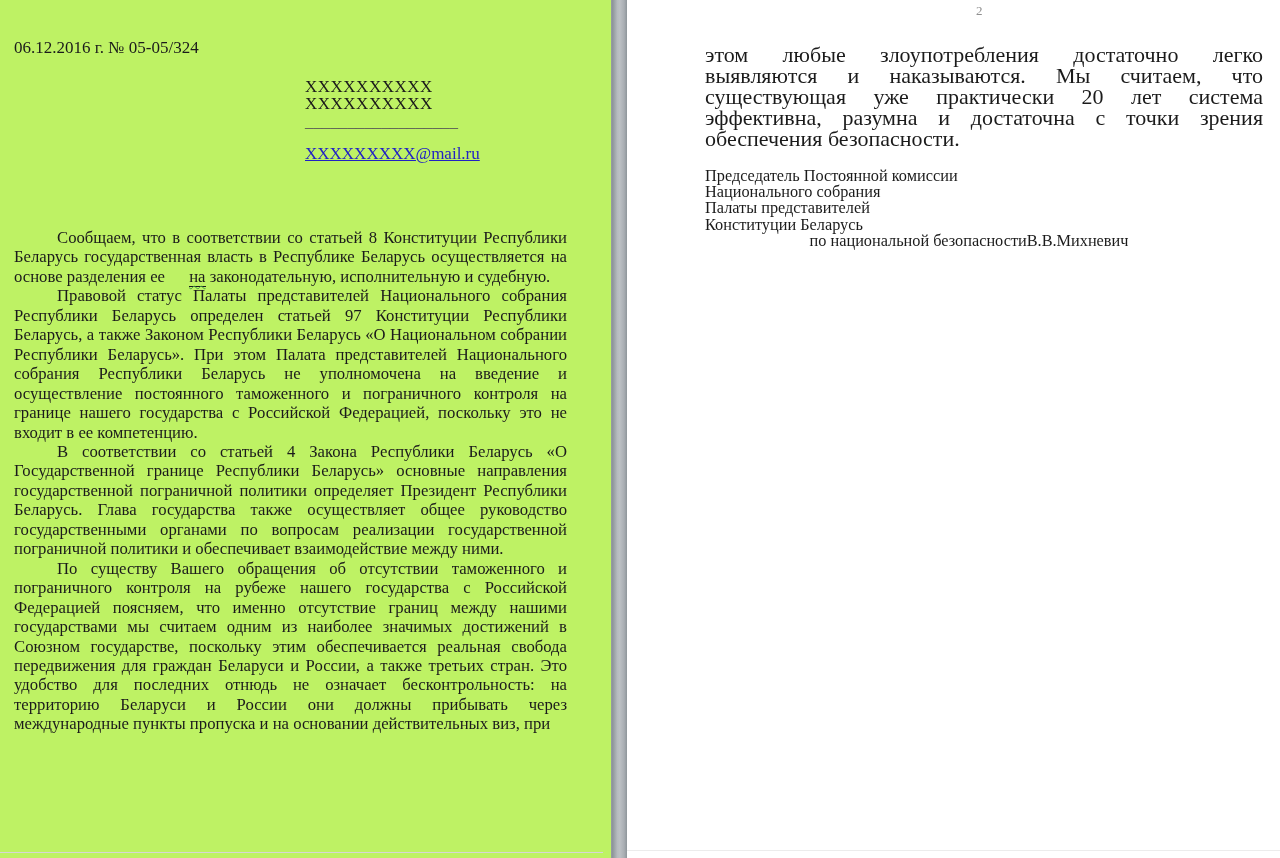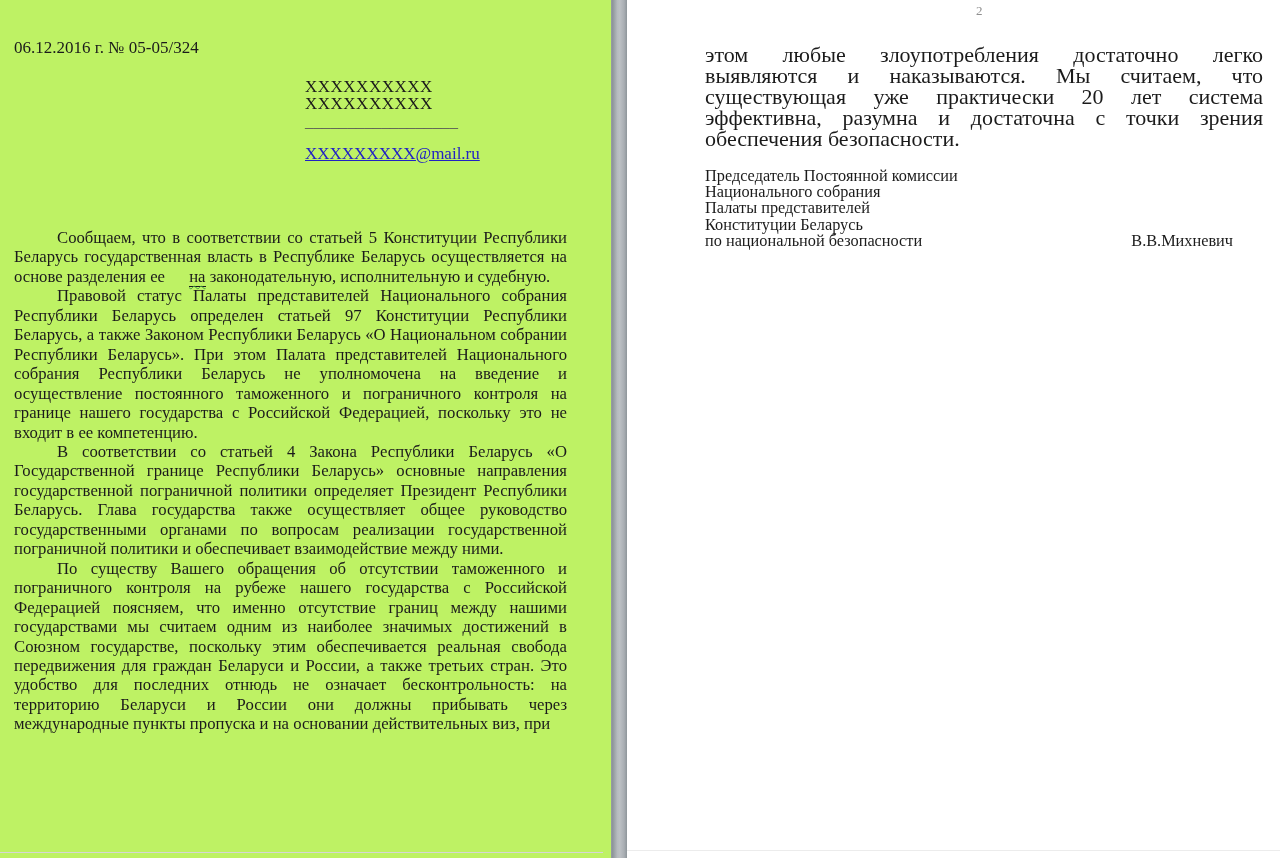--- a/index.html
+++ b/index.html
@@ -109,21 +109,21 @@
 
   .signature {
     position: absolute;
     left: 78px; top: 168px;
     width: 528px;
     font-size: 16.3px;
     line-height: 16.2px;
   }
   .sig-row {
     display: flex;
-    justify-content: space-between;
+    justify-content: center;
     align-items: baseline;
   }
   .page-edge-right {
     position: absolute; left: 0; right: 0; bottom: 7px;
     height: 1px; background: #ececec;
   }
 </style>
 </head>
 <body>
 
@@ -134,21 +134,21 @@
     <div class="ref-line">06.12.2016 г. № 05-05/324</div>
 
     <div class="recipient">
       <div class="redacted">ХХХХХХХХХХ</div>
       <div class="redacted">ХХХХХХХХХХ</div>
       <div class="sep">__________________</div>
       <a class="email">ХХХХХХХХХ@mail.ru</a>
     </div>
 
     <div class="body-left">
-      <p><span>Сообщаем, что в соответствии со статьей 5 Конституции Республики Беларусь государственная власть в Республике Беларусь осуществляется на основе разделения ее </span><span class="uw">на</span><span> законодательную, исполнительную и судебную.</span></p>
+      <p><span>Сообщаем, что в соответствии со статьей 8 Конституции Республики Беларусь государственная власть в Республике Беларусь осуществляется на основе разделения ее </span><span class="uw">на</span><span> законодательную, исполнительную и судебную.</span></p>
       <p>Правовой статус Палаты представителей Национального собрания Республики Беларусь определен статьей 97 Конституции Республики Беларусь, а также Законом Республики Беларусь «О Национальном собрании Республики Беларусь». При этом Палата представителей Национального собрания Республики Беларусь не уполномочена на введение и осуществление постоянного таможенного и пограничного контроля на границе нашего государства с Российской Федерацией, поскольку это не входит в ее компетенцию.</p>
       <p>В соответствии со статьей 4 Закона Республики Беларусь «О Государственной границе Республики Беларусь» основные направления государственной пограничной политики определяет Президент Республики Беларусь. Глава государства также осуществляет общее руководство государственными органами по вопросам реализации государственной пограничной политики и обеспечивает взаимодействие между ними.</p>
       <p>По существу Вашего обращения об отсутствии таможенного и пограничного контроля на рубеже нашего государства с Российской Федерацией поясняем, что именно отсутствие границ между нашими государствами мы считаем одним из наиболее значимых достижений в Союзном государстве, поскольку этим обеспечивается реальная свобода передвижения для граждан Беларуси и России, а также третьих стран. Это удобство для последних отнюдь не означает бесконтрольность: на территорию Беларуси и России они должны прибывать через международные пункты пропуска и на основании действительных виз, при</p>
     </div>
 
     <div class="page-edge-left"></div>
   </div>
 
   <div class="divider"></div>
 

